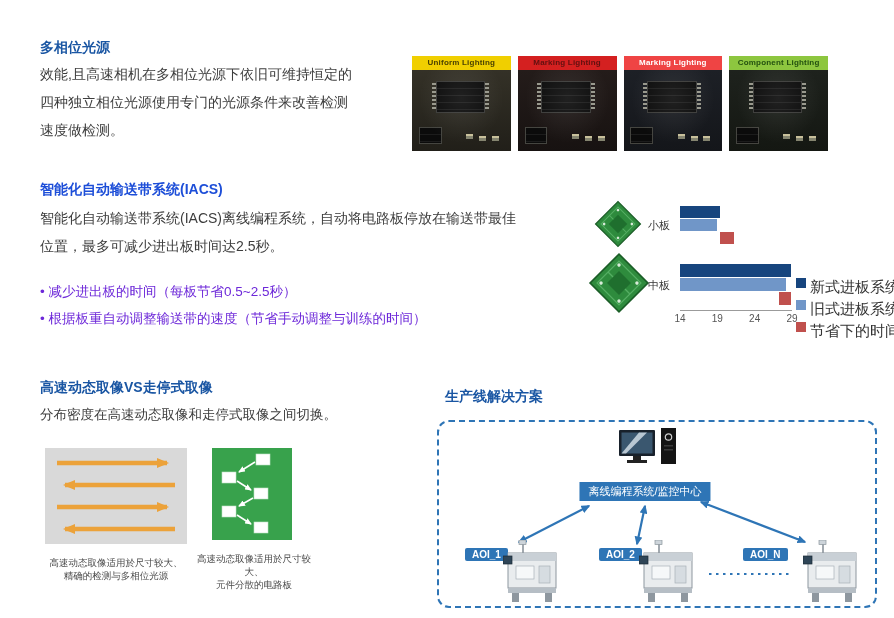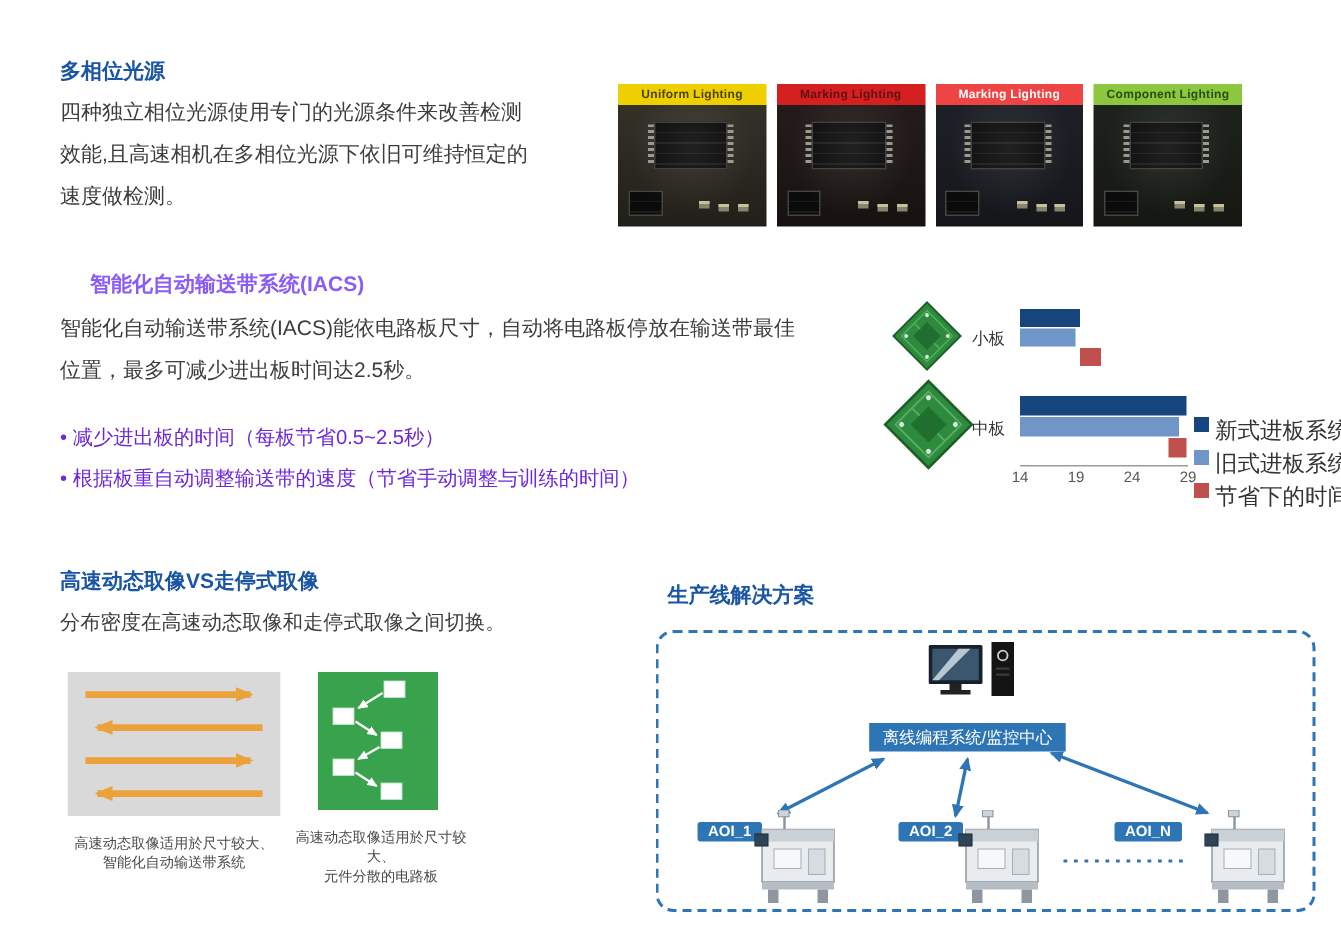--- a/index.html
+++ b/index.html
@@ -124,22 +124,22 @@
       </g>
     </symbol>
   </defs>
 </svg>
 
 <div class="page">
 
 
   <div class="abs blue-h h-sec h-lighting" style="color: rgb(26, 86, 163);">多相位光源</div>
   <div class="abs para p-lighting">
+    <div>效能,且高速相机在多相位光源下依旧可维持恒定的</div>
     <div>四种独立相位光源使用专门的光源条件来改善检测</div>
-    <div>效能,且高速相机在多相位光源下依旧可维持恒定的</div>
     <div>速度做检测。</div>
   </div>
 
   <div class="abs panels">
     <div class="panel">
       <div class="panel-header" style="background: rgb(240, 207, 0); color: rgb(74, 66, 0);">Uniform Lighting</div>
       <div class="panel-body tint0">
         <div class="chip chip-big"></div>
         <div class="chip chip-small"></div>
         <div class="comp c1"></div>
@@ -172,23 +172,23 @@
       <div class="panel-body tint3">
         <div class="chip chip-big"></div>
         <div class="chip chip-small"></div>
         <div class="comp c1"></div>
         <div class="comp c2"></div>
         <div class="comp c3"></div>
       </div>
     </div>
   </div>
 
-  <div class="abs blue-h h-sec h-iacs" style="color: #8b5cf6; margin-left: 20px;">智能化自动输送带系统(IACS)</div>
+  <div class="abs blue-h h-sec h-iacs" style="color: #1d4ed8;">智能化自动输送带系统(IACS)</div>
   <div class="abs para p-iacs">
-    <div>智能化自动输送带系统(IACS)能依电路板尺寸，自动将电路板停放在输送带最佳</div>
+    <div>智能化自动输送带系统(IACS)离线编程系统，自动将电路板停放在输送带最佳</div>
     <div>位置，最多可减少进出板时间达2.5秒。</div>
   </div>
   <div class="abs bullets">
     <div>• 减少进出板的时间（每板节省0.5~2.5秒）</div>
     <div>• 根据板重自动调整输送带的速度（节省手动调整与训练的时间）</div>
   </div>
 
   <div class="abs chart">
     <svg class="abs d-small" viewBox="0 0 44 44">
         <use href="#sym-pcb"></use>
@@ -243,21 +243,21 @@
       </marker>
     </defs>
     <rect width="142" height="96" fill="#d9d9d9"></rect>
     <line x1="12" y1="15" x2="122" y2="15" stroke="#eca23a" stroke-width="4.5" marker-end="url(#oa)"></line>
     <line x1="130" y1="37" x2="20" y2="37" stroke="#eca23a" stroke-width="4.5" marker-end="url(#oa)"></line>
     <line x1="12" y1="59" x2="122" y2="59" stroke="#eca23a" stroke-width="4.5" marker-end="url(#oa)"></line>
     <line x1="130" y1="81" x2="20" y2="81" stroke="#eca23a" stroke-width="4.5" marker-end="url(#oa)"></line>
   </svg>
   <div class="abs cap cap-left">
     <div>高速动态取像适用於尺寸较大、</div>
-    <div>智能化自动输送带系统</div>
+    <div>精确的检测与多相位光源</div>
   </div>
 
   <svg class="abs green" width="80" height="92" viewBox="0 0 80 92">
     <defs>
       <marker id="wa" markerUnits="userSpaceOnUse" markerWidth="7" markerHeight="6" refX="6" refY="3" orient="auto">
         <path d="M0,0L7,3L0,6z" fill="#ffffff"></path>
       </marker>
     </defs>
     <rect width="80" height="92" fill="#38a24c"></rect>
     <g fill="#ffffff" stroke="#bfe3c7" stroke-width="0.6">

